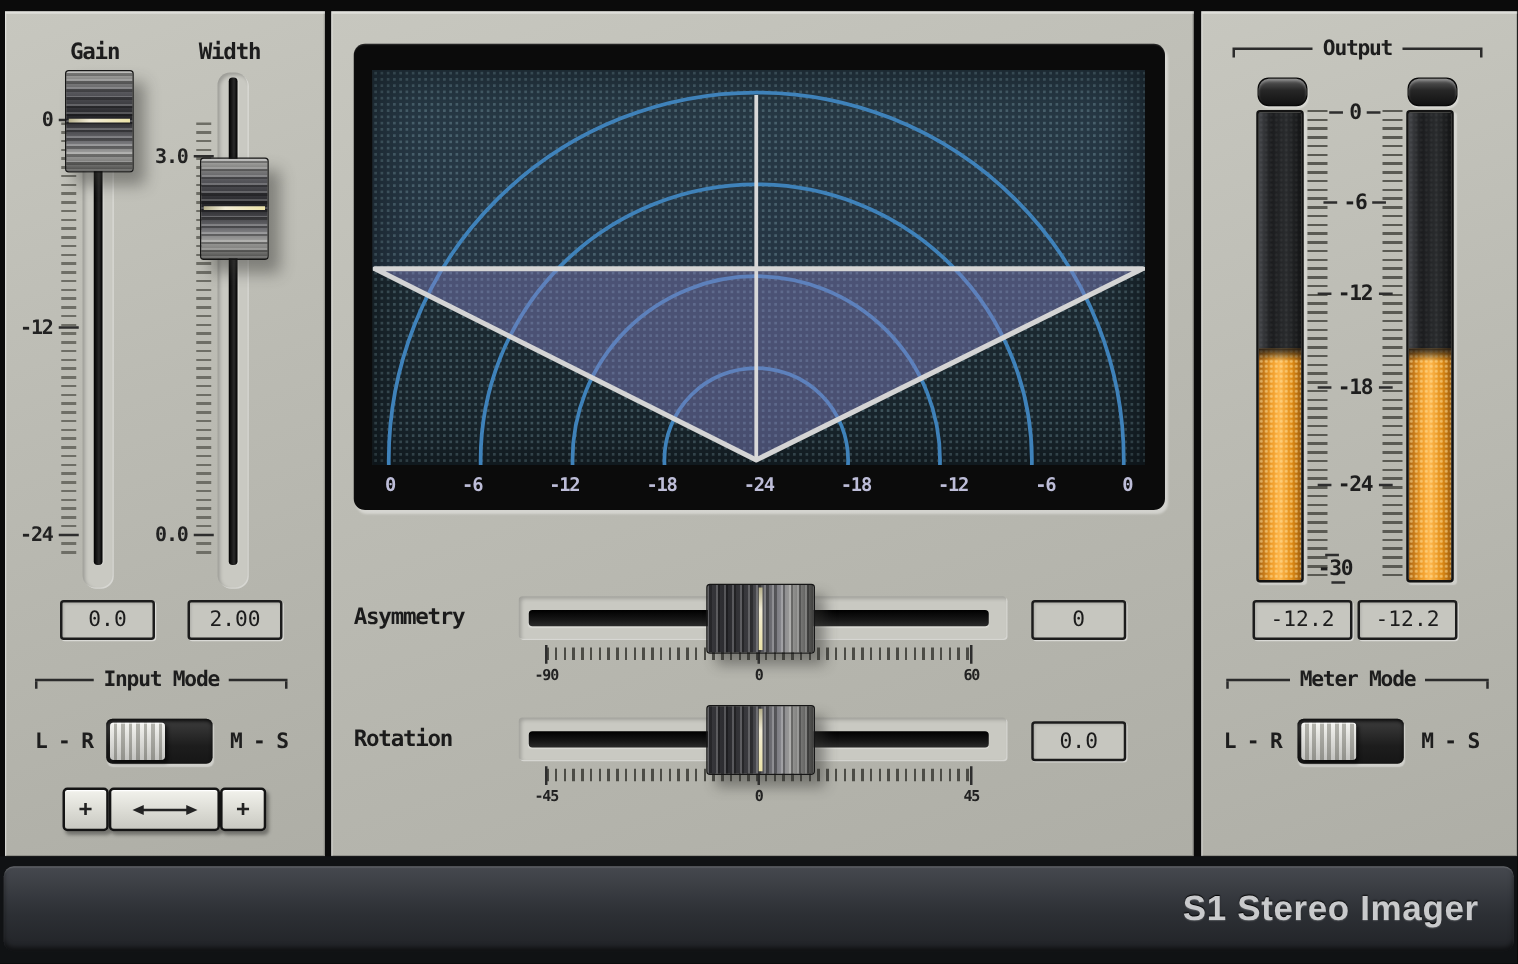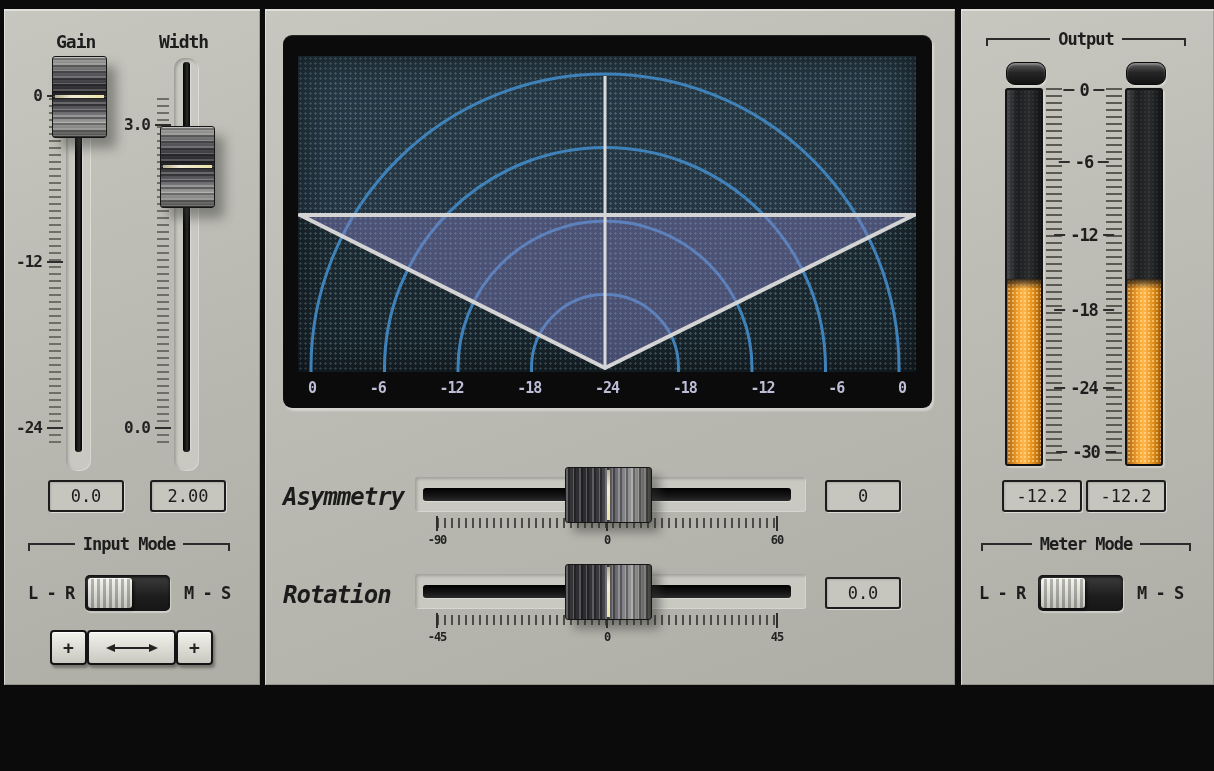--- a/index.html
+++ b/index.html
@@ -55,21 +55,21 @@
          box-shadow:2px 3px 2px rgba(255,255,255,0.4), inset 0 1px 1px rgba(255,255,255,0.12);}
   .screen{position:absolute;left:15px;top:21px;width:618px;height:316px;overflow:hidden;
           background-image:radial-gradient(rgba(150,190,200,0.30) 1px,rgba(0,0,0,0) 1.4px),
             linear-gradient(180deg,#273945 0%,#253543 49.8%,#1d2b33 50.2%,#17232a 100%);
           background-size:5px 5px,100% 100%;
           box-shadow:inset 0 0 40px rgba(0,0,0,0.55);}
   .screen-labels{position:absolute;left:15px;top:339px;width:618px;height:28px;display:flex;
           align-items:center;justify-content:space-between;padding:0 10px;box-sizing:border-box;}
   .screen-labels span{font-size:15px;font-weight:bold;color:#bdbdd8;letter-spacing:-1px;}
   
-  .hlabel{position:absolute;font-size:24px;font-weight:bold;color:#1b1b1b;letter-spacing:-1px;font-style:italic;}
+  .hlabel{position:absolute;font-size:18px;font-weight:bold;color:#1b1b1b;letter-spacing:-1px;}
   .hchannel{position:absolute;height:34px;background:#c9c9c2;border-radius:3px;
             box-shadow:inset 2px 2px 3px rgba(0,0,0,0.2), 1px 1px 0 rgba(255,255,255,0.45);}
   .hrail{position:absolute;height:13px;background:linear-gradient(180deg,#000,#161616 60%,#2b2b2b);border-radius:3px;
          box-shadow:0 1px 1px rgba(255,255,255,0.35);}
   .hknob{position:absolute;width:85px;height:54px;border:1px solid #161616;border-radius:3px;z-index:3;
          background:repeating-linear-gradient(90deg,rgba(255,255,255,0.20) 0 1.5px,rgba(0,0,0,0.30) 1.5px 3.5px,rgba(0,0,0,0) 3.5px 6.5px),
          linear-gradient(90deg,#3a3a3e 0%,#2a2a2e 18%,#3c3c40 40%,#55555a 52%,#84848a 68%,#9a9a98 78%,#6e6e6c 90%,#3e3e3c 100%);
          box-shadow:8px 9px 10px rgba(50,50,48,0.45);}
   .hknob::after{content:'';position:absolute;top:2px;bottom:2px;left:50%;width:3px;margin-left:-2px;
          background:linear-gradient(180deg,#b6b08c,#f2ecd6 35%,#ece3a8);}
@@ -277,35 +277,40 @@
     <div class="mrow" style="left:123px;top:292px;">
         <span class="dash ml"></span>
         <span class="num">-18</span>
         <span class="dash mr"></span>
       </div>
     <div class="mrow" style="left:123px;top:370px;">
         <span class="dash ml"></span>
         <span class="num">-24</span>
         <span class="dash mr"></span>
       </div>
-    <div class="mrow" style="left:125px;top:434px;">
+    <div class="mrow" style="left:107px;top:434px;flex-direction:column;">
         <span class="dash ml"></span>
         <span class="num">-30</span>
         <span class="dash mr"></span>
       </div>
 
     <div class="valuebox" style="left:41px;top:471px;width:76px;">-12.2</div>
     <div class="valuebox" style="left:125px;top:471px;width:76px;">-12.2</div>
 
     <div class="mode-header" style="left:20px;top:528px;width:210px;">
       <span class="hook l"></span>
       <span class="txt">Meter Mode</span>
       <span class="hook r"></span>
     </div>
     <div class="opt-label" style="left:18px;top:574px;">L - R</div>
     <div class="toggle" style="left:77px;top:566px;">
       <div class="handle"></div>
     </div>
     <div class="opt-label" style="left:176px;top:574px;">M - S</div>
   </div>
 
+  <div class="bottom-strip">
+    <div class="title-bar">
+      <div class="title-text">S1 Stereo Imager</div>
+    </div>
+  </div>
 
 </div>
 
 </body></html>

